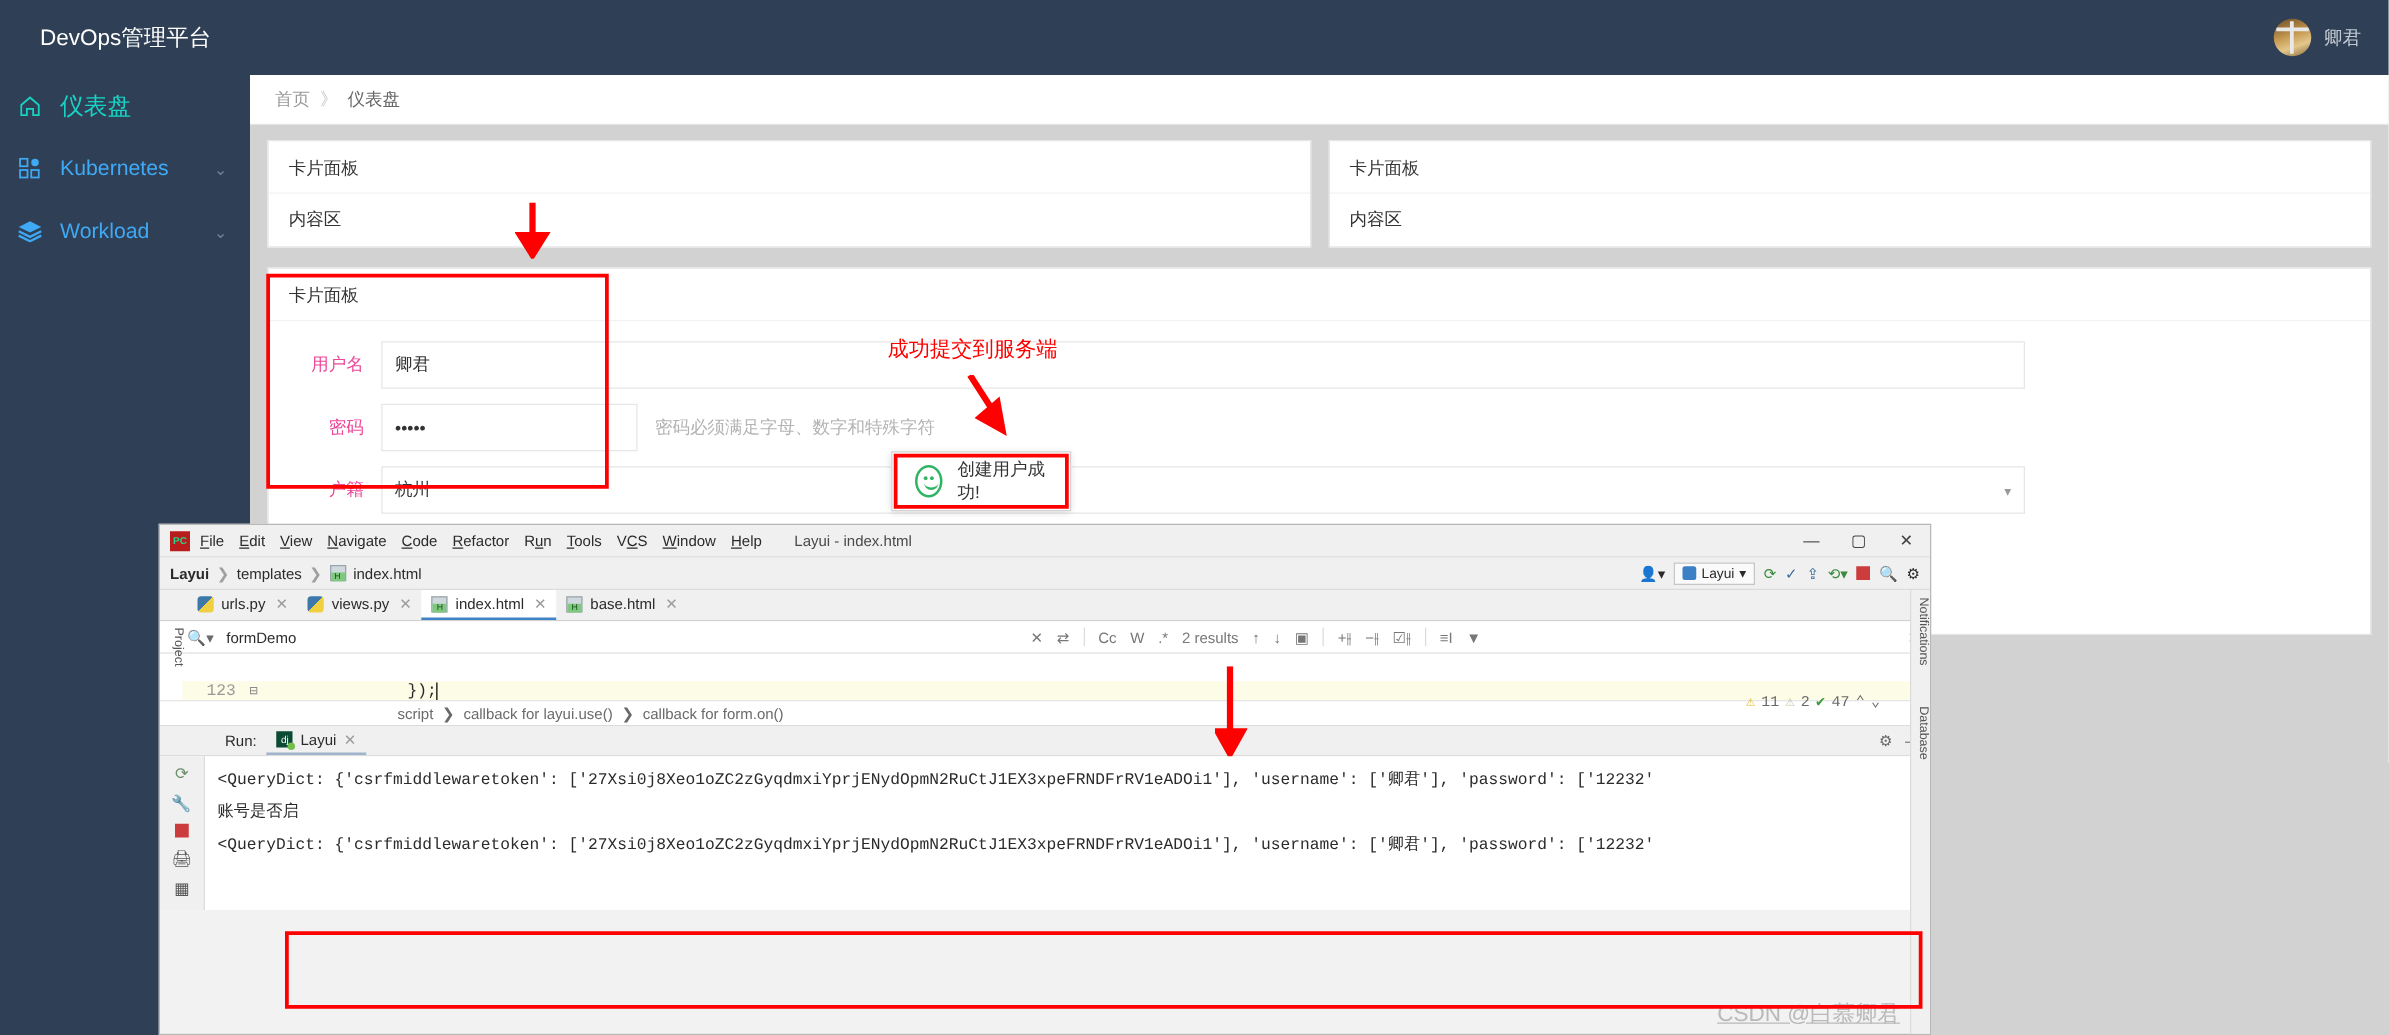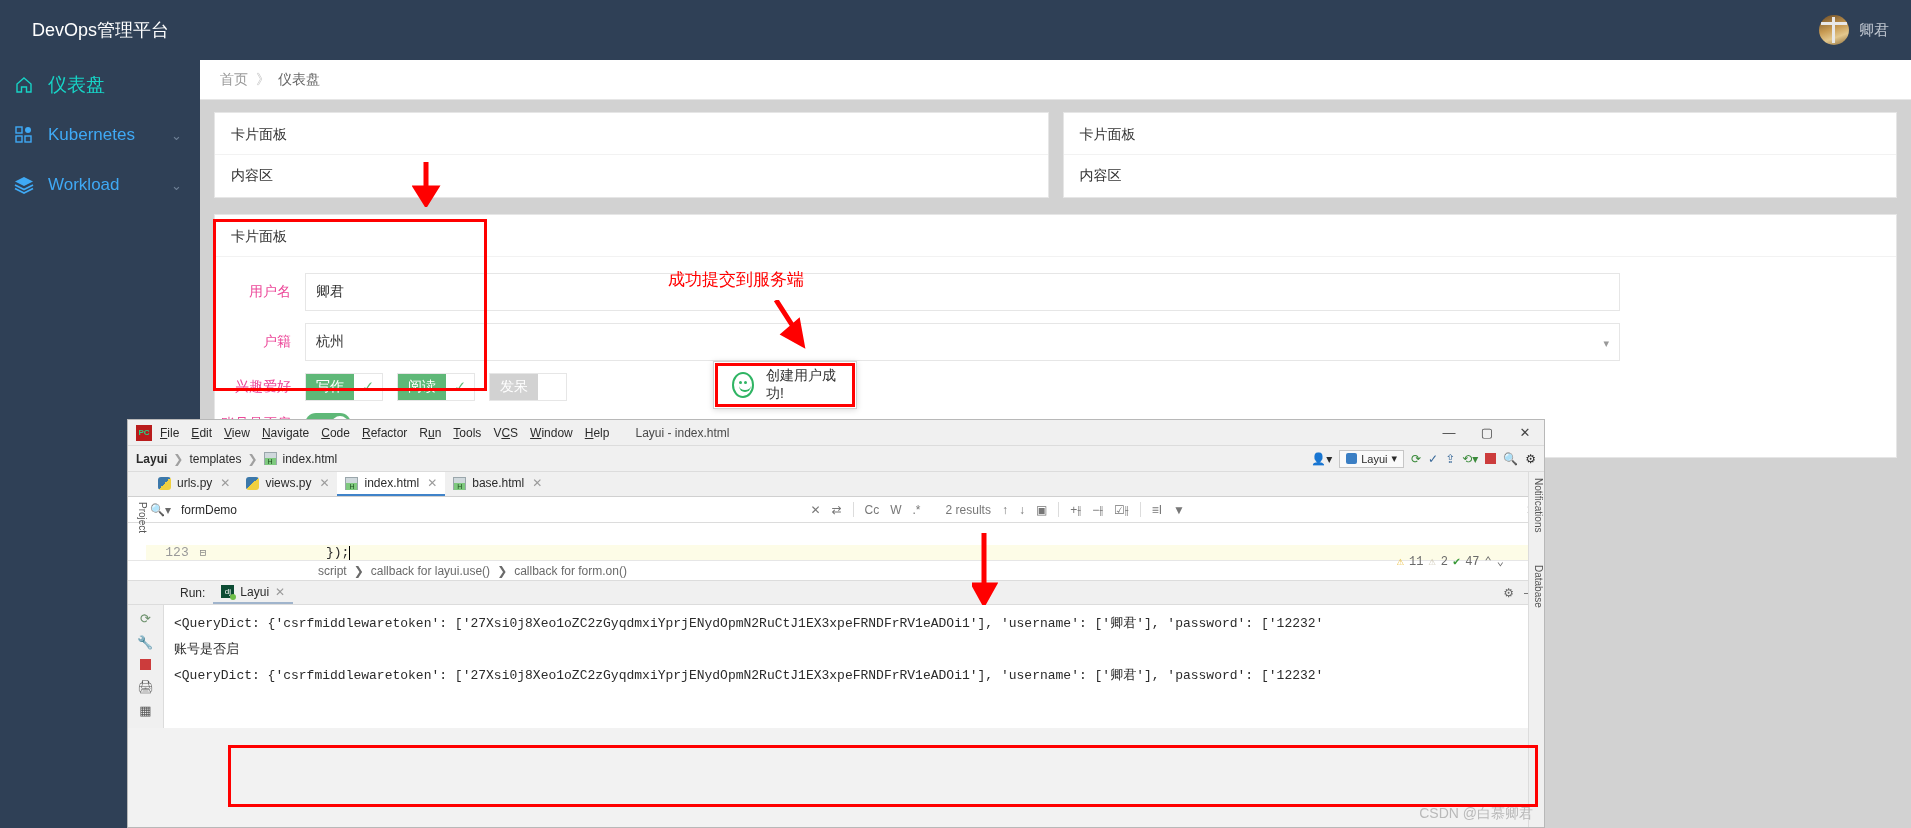--- a/index.html
+++ b/index.html
@@ -280,21 +280,21 @@
     position:absolute; right:0; top: 52px; bottom: 0; width: 16px;
     background:#f0f0f0; border-left: 1px solid #dcdcdc;
     writing-mode: vertical-rl; font-size: 10px; color:#555;
     padding-top: 6px; text-align:left;
   }
   .side-rail-l {
     position:absolute; left:0; top: 78px; width: 20px; height: 120px;
     writing-mode: vertical-rl; font-size: 10px; color:#555; padding-top: 4px;
   }
   .watermark {
-    position:absolute; right: 11px; bottom: 4px; color:#b9b9b9; font-size: 14px;
+    position:absolute; right: 24px; bottom: 4px; color:#b9b9b9; font-size: 18px; text-decoration: underline;
   }
 </style>
 </head>
 <body>
 
 <div class="app">
 
   <div class="layui-logo">
     <span>DevOps管理平台</span>
   </div>
@@ -360,20 +360,25 @@
 
     <div class="big-card">
       <div class="card-head">卡片面板</div>
       <div class="form-area">
 
         <div class="form-row">
           <div class="form-label">用户名</div>
           <div class="form-input inp-user">卿君</div>
         </div>
 
+        <div class="form-row">
+          <div class="form-label">密码</div>
+          <div class="form-input inp-pass">•••••</div>
+          <div class="hint">密码必须满足字母、数字和特殊字符</div>
+        </div>
 
         <div class="form-row">
           <div class="form-label">户籍</div>
           <div class="form-input inp-home">
             <span>杭州</span>
             <span class="sel-caret">▾</span>
           </div>
         </div>
 
         <div class="form-row">
@@ -398,21 +403,21 @@
         </div>
 
       </div>
     </div>
   </div>
 
   <div class="redbox" style="left:213px; top:219px; width:274px; height:172px;"></div>
   <svg class="arrow" style="left:412px; top:162px;" width="30" height="45">
     <path d="M14 0 L14 28 M14 42 L4 26 L24 26 Z" stroke="#FF0000" stroke-width="5" fill="#FF0000"></path>
   </svg>
-  <div class="redtext" style="left:668px; top:268px;">成功提交到服务端</div>
+  <div class="redtext" style="left:710px; top:268px;">成功提交到服务端</div>
   <svg class="arrow" style="left:768px; top:300px;" width="44" height="50">
     <path d="M8 0 L26 28 M34 44 L16 34 L30 22 Z" stroke="#FF0000" stroke-width="5" fill="#FF0000"></path>
   </svg>
 
   <div class="toast" style="left:713px; top:361px; width:144px; height:48px;">
     <div class="smiley">
       <span class="eye l"></span>
         <span class="eye r"></span>
         <span class="mouth"></span>
     </div>
@@ -497,21 +502,21 @@
     <div class="ide-find">
       <span class="find-q">🔍▾</span>
       <span class="find-val">formDemo</span>
       <div class="find-mid">
         <span>✕</span>
         <span>⇄</span>
         <span class="vbar"></span>
         <span>Cc</span>
         <span>W</span>
         <span>.*</span>
-        <span style="margin-left:14px;">2 results</span>
+        <span style="">2 results</span>
         <span>↑</span>
         <span>↓</span>
         <span>▣</span>
         <span class="vbar"></span>
         <span>+⫲</span>
         <span>−⫲</span>
         <span>☑⫲</span>
         <span class="vbar"></span>
         <span>≡I</span>
         <span>▼</span>

